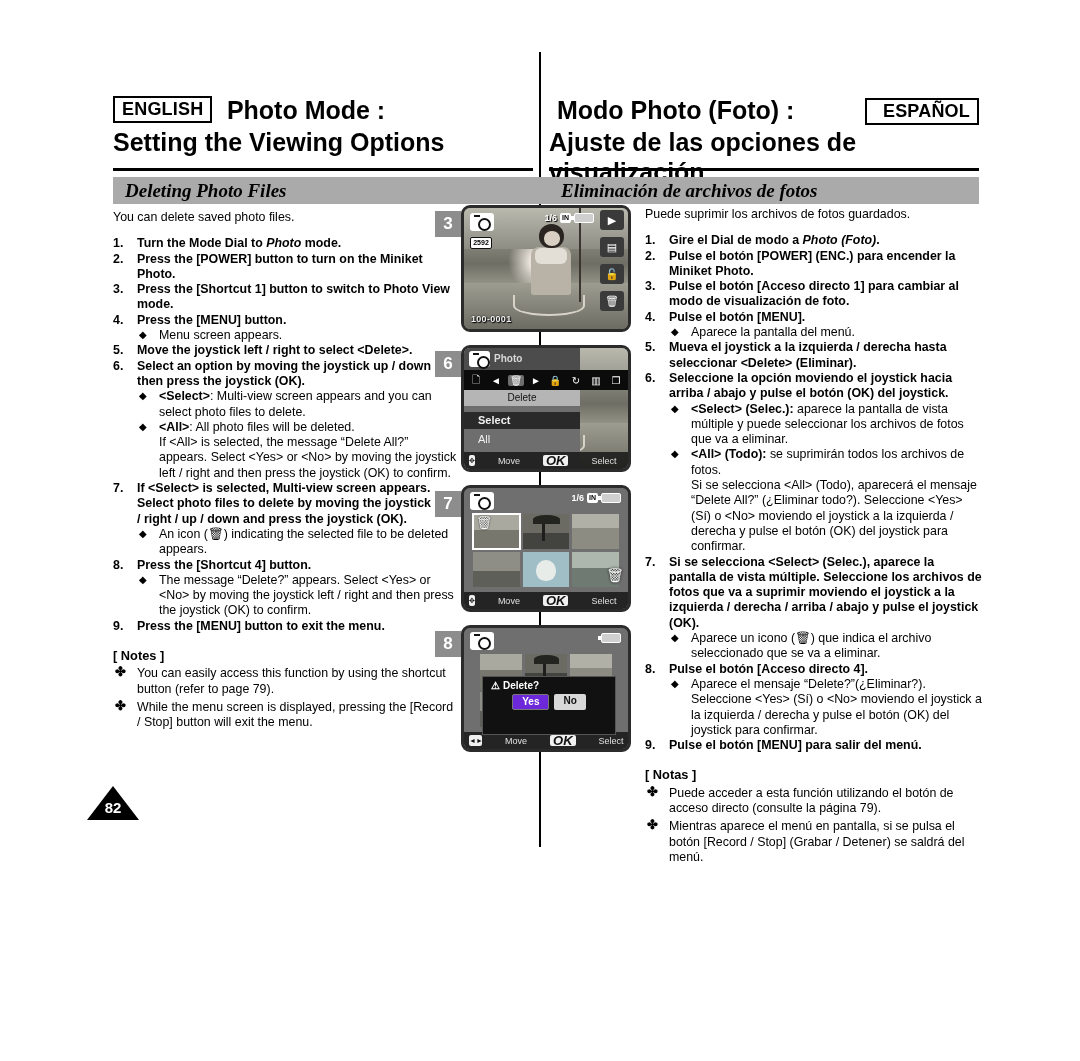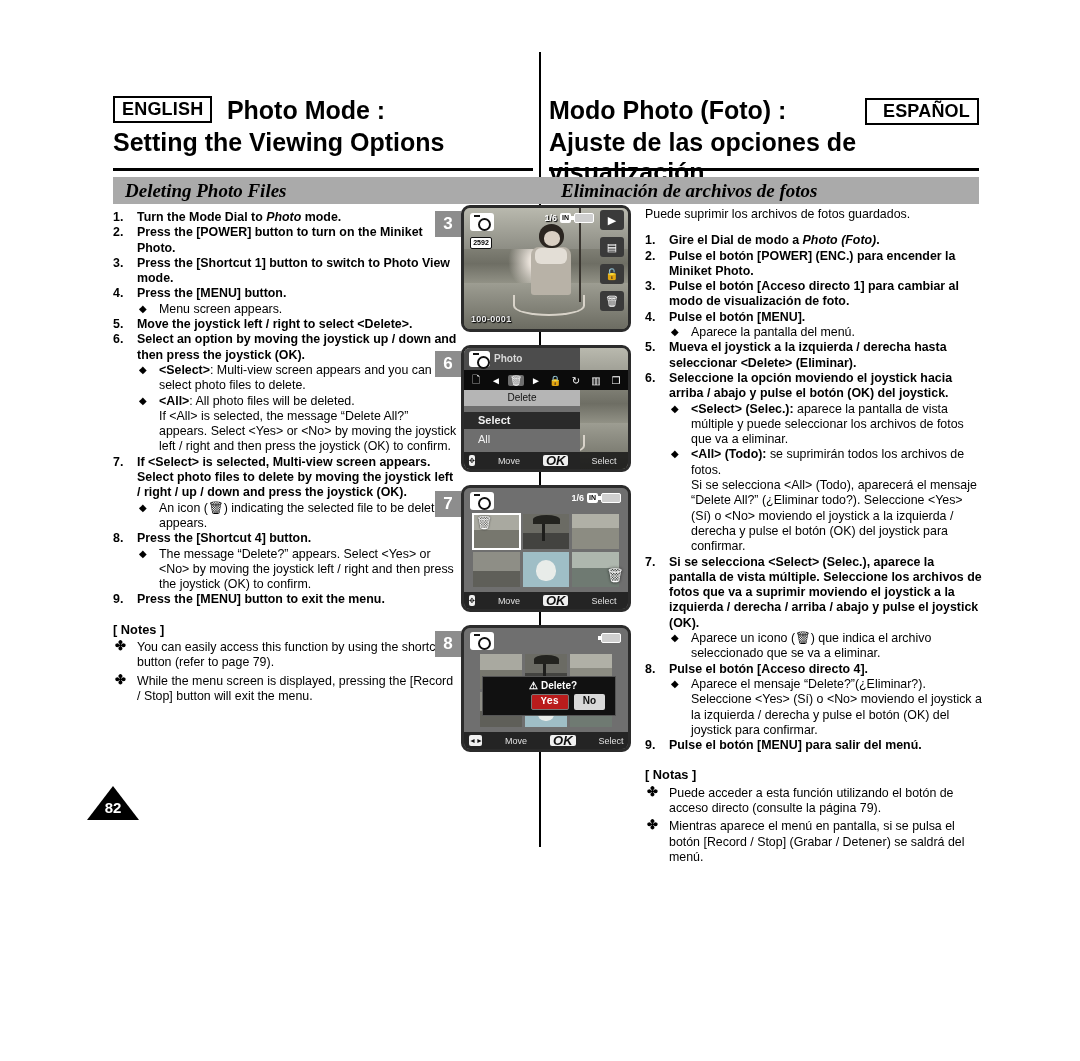--- a/index.html
+++ b/index.html
@@ -25,21 +25,21 @@
     font-weight: bold; font-size: 18px; letter-spacing: .2px; line-height: 20px;
     vertical-align: 6px;
   }
   .hdr-en { position: absolute; left: 113px; top: 0; width: 420px; }
   .hdr-es { position: absolute; left: 549px; top: 0; width: 430px; }
   .hdr-title-1 {
     font-size: 25px; font-weight: bold; line-height: 28px; display: inline-block;
     margin-left: 10px; vertical-align: 2px;
   }
   .hdr-title-2 { font-size: 25px; font-weight: bold; line-height: 30px; margin-top: 2px; }
-  .hdr-es .hdr-title-1 { margin-left: 0; }
+  .hdr-es .hdr-title-1 { margin-left: 8px; }
   .hdr-es .lang-tag { position: absolute; right: 0; top: 2px; padding-left: 16px; }
   .hdr-rule-en { position: absolute; left: 113px; top: 168px; width: 420px; height: 3px; background: #000; }
   .hdr-rule-es { position: absolute; left: 549px; top: 168px; width: 430px; height: 3px; background: #000; }
 
   
   .secbar {
     position: absolute; height: 27px; background: #aaaaaa;
     font-family: "Liberation Serif", serif;
     font-style: italic; font-weight: bold; font-size: 19px;
     line-height: 27px; padding-left: 12px; color: #000;
@@ -244,33 +244,33 @@
     position: absolute; right: 7px; top: 5px; display: flex; align-items: center; gap: 3px;
   }
 
   
   .dlg-grid {
     position: absolute; left: 16px; top: 26px; right: 16px; bottom: 22px;
     display: grid; grid-template-columns: repeat(3, 1fr); grid-template-rows: repeat(2, 1fr);
     gap: 3px;
   }
   .dialog {
-    position: absolute; left: 18px; top: 48px; width: 134px; height: 40px;
-    background: #111; border: 1px solid #555; z-index: 5; padding-left: 38px;
+    position: absolute; left: 18px; top: 48px; width: 134px; height: 59px;
+    background: #111; border: 1px solid #555; z-index: 5;
   }
   .dlg-title {
     color: #fff; font-size: 10px; font-weight: bold; padding: 3px 0 0 8px;
   }
   .dlg-title .warn { font-size: 10px; margin-right: 3px; }
   .dlg-btns { display: flex; gap: 5px; justify-content: center; margin-top: 3px; }
   .dbtn {
     font-size: 10px; font-weight: bold; padding: 0 9px; line-height: 14px;
     border-radius: 2px;
   }
-  .dbtn.yes { background: #b91c1c; color: #fff; border: 1px solid #777; font-family: Liberation Mono, monospace; }
+  .dbtn.yes { background: #6d28d9; color: #fff; border: 1px solid #777; }
   .dbtn.no { background: #d8d8d8; color: #111; }
 </style>
 </head>
 <body>
 
 <div class="page">
 
   <div class="center-rule"></div>
 
   <div class="header">
@@ -285,20 +285,21 @@
       <div class="hdr-title-2">Ajuste de las opciones de visualización</div>
     </div>
   </div>
   <div class="hdr-rule-en"></div>
   <div class="hdr-rule-es"></div>
 
   <div class="secbar secbar-en">Deleting Photo Files</div>
   <div class="secbar secbar-es">Eliminación de archivos de fotos</div>
 
   <div class="col col-en">
+    <div class="intro">You can delete saved photo files.</div>
 
     <ol class="steps">
       <li>
         <span class="num">1.</span><span>Turn the Mode Dial to </span><span class="ital">Photo</span><span> mode.</span>
       </li>
       <li>
         <span class="num">2.</span><span>Press the [POWER] button to turn on the Miniket Photo.</span>
       </li>
       <li>
         <span class="num">3.</span><span>Press the [Shortcut 1] button to switch to Photo View mode.</span>

